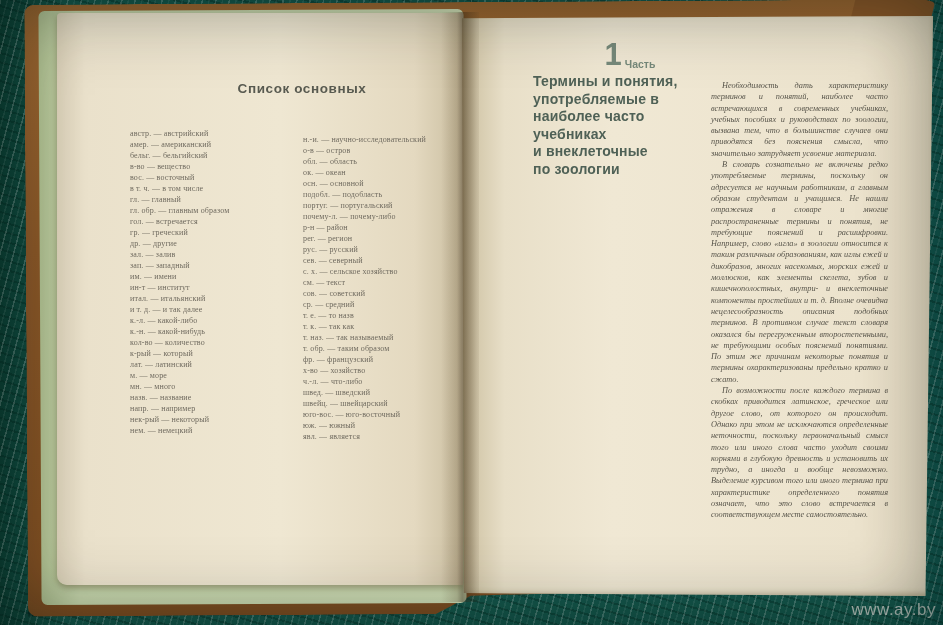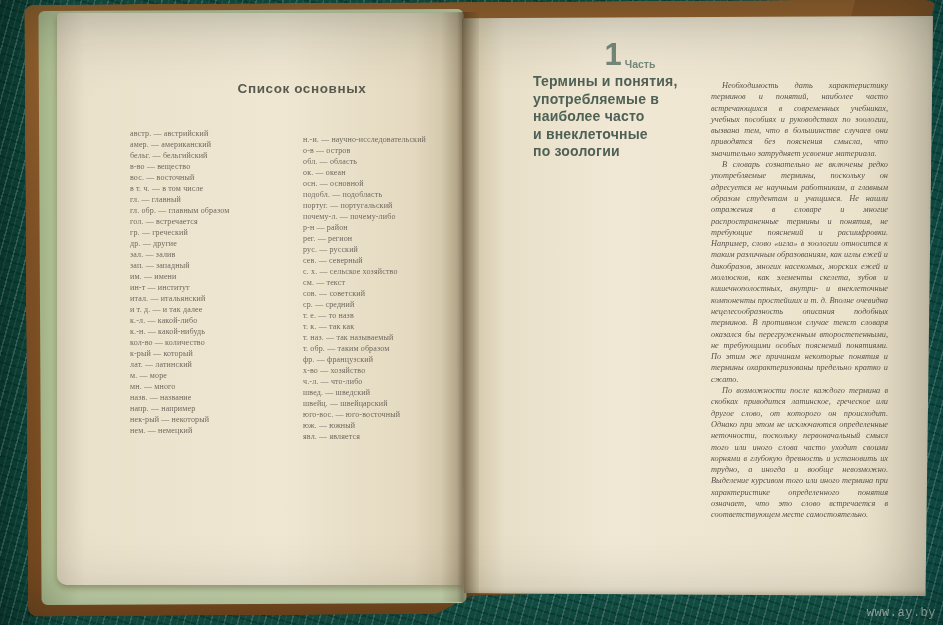--- a/index.html
+++ b/index.html
@@ -49,21 +49,21 @@
   .part-num{font-size:31px;font-weight:bold;vertical-align:bottom;line-height:34px;}
   .part-word{font-size:10.5px;font-weight:bold;margin-left:3px;vertical-align:bottom;line-height:16px;}
   .rp-title{position:absolute;left:533px;top:73px;width:194px;text-align:left;
     color:#4f6156;font-size:14px;line-height:17.6px;font-weight:bold;letter-spacing:0.2px;}
   .rp-text{position:absolute;left:711px;top:80px;width:177px;
     font-family:"Liberation Serif", serif;font-style:italic;font-size:8.3px;line-height:11.3px;
     color:#57544a;text-align:justify;}
   .rp-text p{margin:0;text-indent:11px;}
 
   .watermark{position:absolute;right:7px;bottom:5px;color:#ccd2cc;opacity:0.85;
-    font-size:12px;letter-spacing:0.5px;font-family:Liberation Mono, monospace;}
+    font-size:17px;letter-spacing:0.5px;font-family:Liberation Sans, sans-serif;}
 </style>
 </head>
 <body>
 
 <div class="scene">
   <div class="cover"></div>
   <div class="cover-wedge"></div>
   <div class="flyleaf"></div>
   <div class="left-page"></div>
   <div class="right-page"></div>
@@ -138,20 +138,21 @@
 
   <div class="part">
     <span class="part-num">1</span><span class="part-word">Часть</span>
   </div>
 
   <div class="rp-title">
 
   <div class="rp-title-line">Термины и понятия,</div>
       <div class="rp-title-line">употребляемые в</div>
       <div class="rp-title-line">наиболее часто</div>
+      <div class="rp-title-line">учебниках</div>
       <div class="rp-title-line">и внеклеточные</div>
       <div class="rp-title-line">по зоологии</div>
     </div>
 
   <div class="rp-text">
 
   <p>Необходимость дать характеристику терминов и понятий, наиболее часто встречающихся в современных учебниках, учебных пособиях и руководствах по зоологии, вызвана тем, что в большинстве случаев они приводятся без пояснения смысла, что значительно затрудняет усвоение материала.</p>
       <p>В словарь сознательно не включены редко употребляемые термины, поскольку он адресуется не научным работникам, а главным образом студентам и учащимся. Не нашли отражения в словаре и многие распространенные термины и понятия, не требующие пояснений и расшифровки. Например, слово «игла» в зоологии относится к таким различным образованиям, как иглы ежей и дикобразов, многих насекомых, морских ежей и моллюсков, как элементы скелета, зубов и кишечнополостных, внутри- и внеклеточные компоненты простейших и т. д. Вполне очевидна нецелесообразность описания подобных терминов. В противном случае текст словаря оказался бы перегруженным второстепенными, не требующими особых пояснений понятиями. По этим же причинам некоторые понятия и термины охарактеризованы предельно кратко и сжато.</p>
       <p>По возможности после каждого термина в скобках приводится латинское, греческое или другое слово, от которого он происходит. Однако при этом не исключаются определенные неточности, поскольку первоначальный смысл того или иного слова часто уходит своими корнями в глубокую древность и установить их трудно, а иногда и вообще невозможно. Выделение курсивом того или иного термина при характеристике определенного понятия означает, что это слово встречается в соответствующем месте самостоятельно.</p>
     </div>

